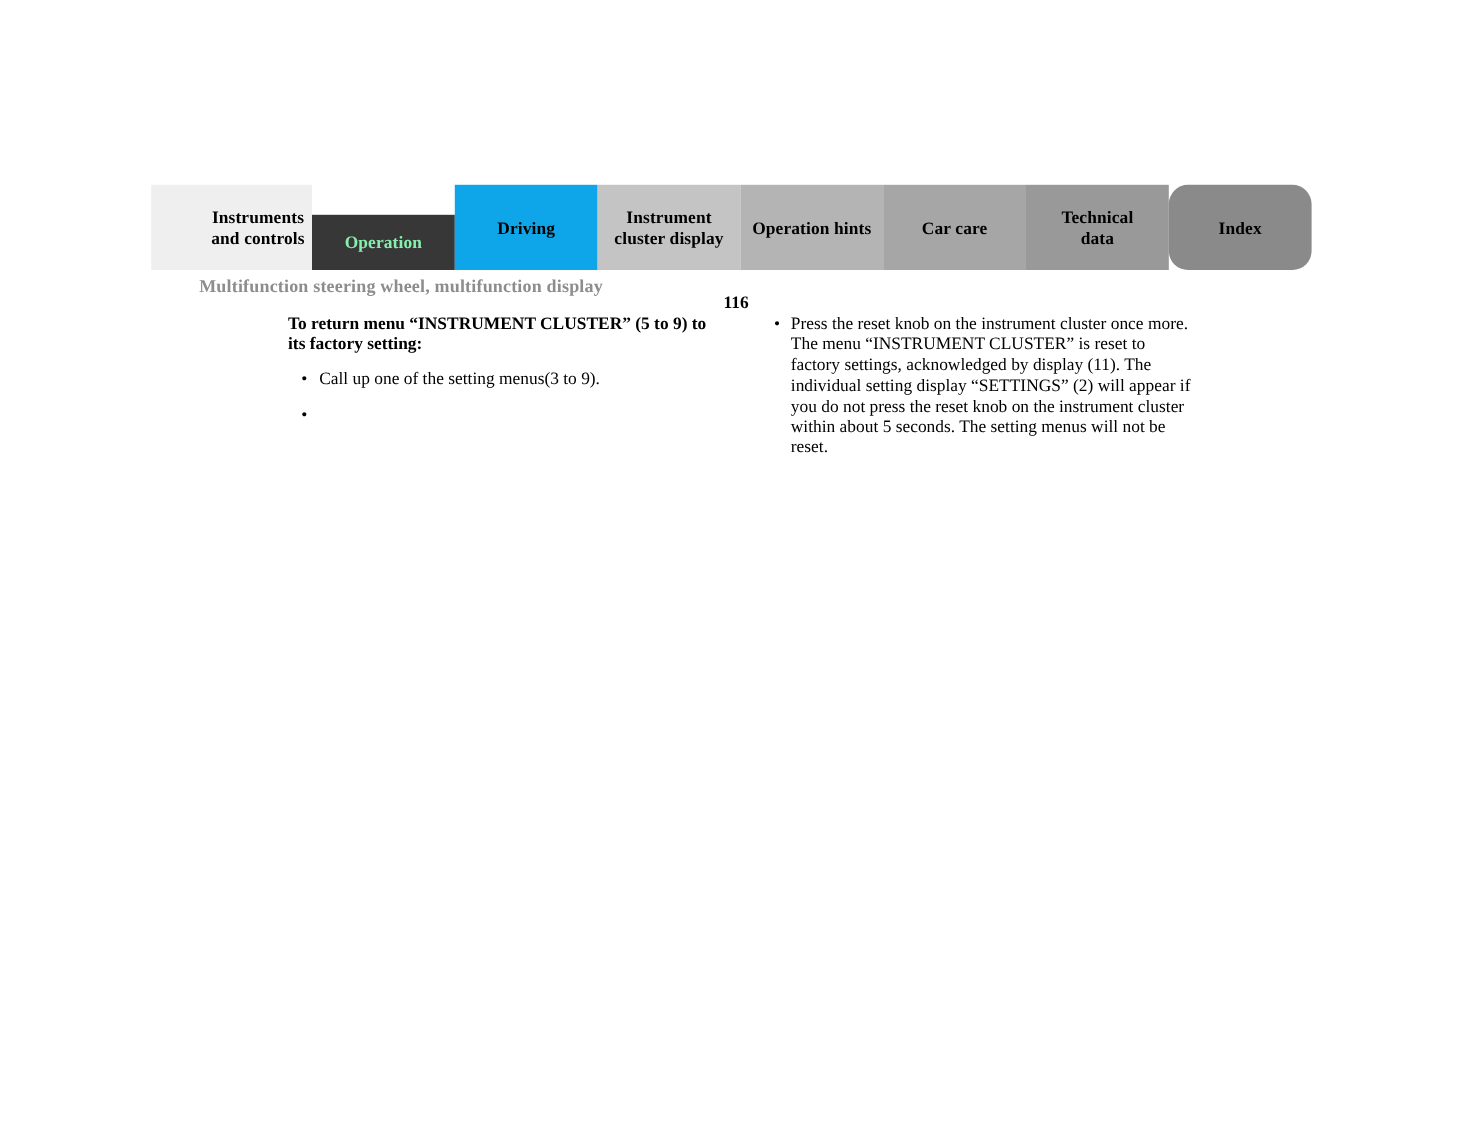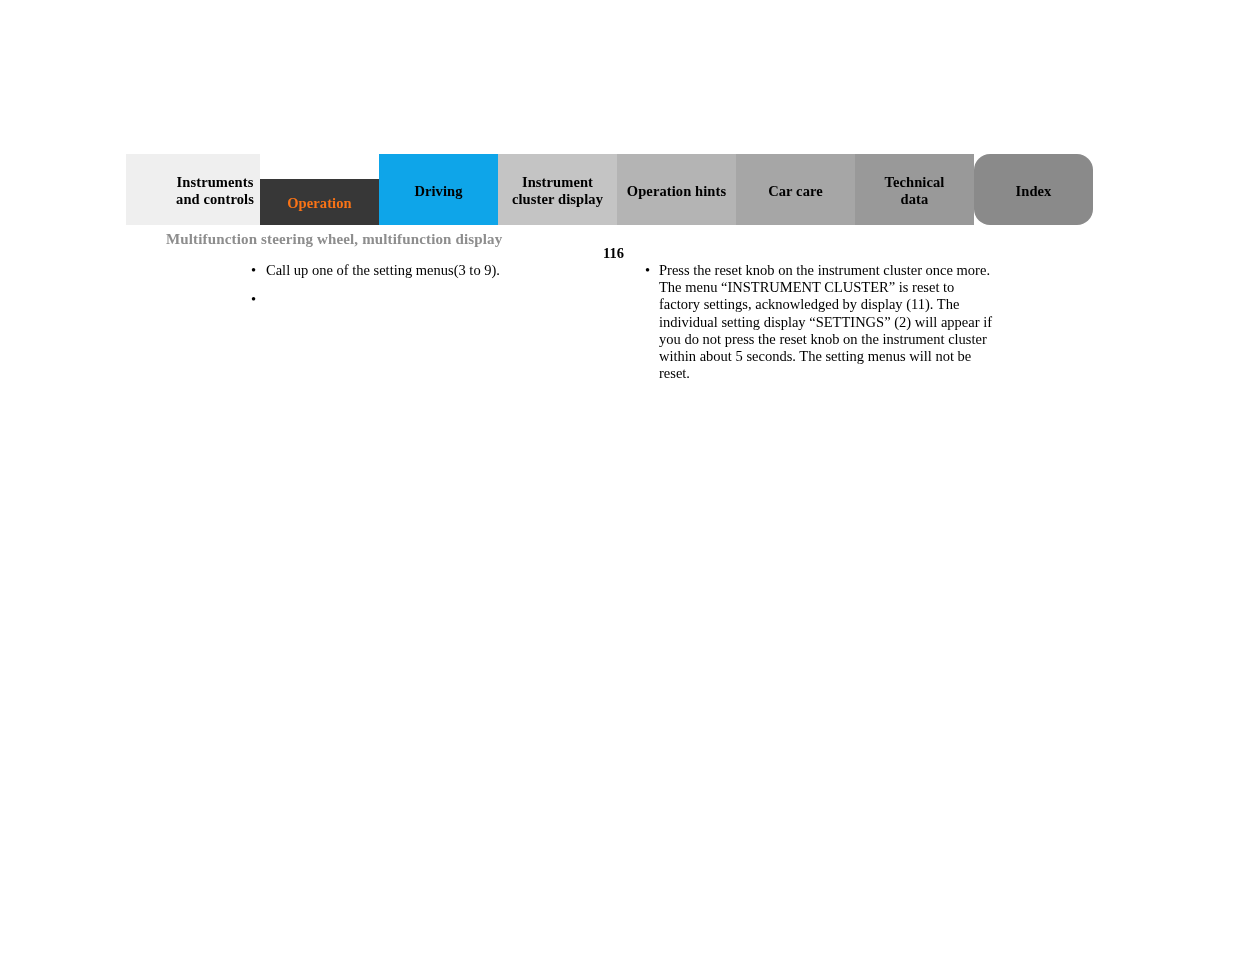--- a/index.html
+++ b/index.html
@@ -35,21 +35,21 @@
     font-size: 14.5px;
     line-height: 17px;
     color: #000000;
     letter-spacing: 0.1px;
     padding-top: 3px;
     box-sizing: border-box;
     user-select: none;
   }
   .tab.tab-first { width: 134px; }
   .tab.tab-std   { width: 119px; }
-  .tab.tab-active { color: #f97316; margin-top: 25px; }
+  .tab.tab-active { color: #86efac; margin-top: 25px; }
   .tab-label-line { display: block; white-space: nowrap; }
 
   
   #running-header {
     position: absolute;
     left: 166px;
     top: 231px;
     width: 942px;
     height: 20px;
   }
@@ -170,20 +170,21 @@
   </div>
 
 <div id="running-header">
   <div id="running-header-title">Multifunction steering wheel, multifunction display</div>
   <div id="page-number">116</div>
 </div>
 
 <div id="content-area">
 
   <div class="column" id="column-left">
+    <div class="section-heading">To return menu “INSTRUMENT CLUSTER” (5 to 9) to its factory setting:</div>
     <ul class="bullet-list" id="left-bullets">
         <li class="bullet-item"><span class="bullet-marker">•</span><span>Call up one of the setting menus(3 to 9).</span></li>
         <li class="bullet-item"><span class="bullet-marker">•</span></li>
       </ul>
   </div>
 
   <div class="column" id="column-right">
     <ul class="bullet-list" id="right-bullets">
         <li class="bullet-item"><span class="bullet-marker">•</span><span>Press the reset knob on the instrument cluster once more. The menu “INSTRUMENT CLUSTER” is reset to factory settings, acknowledged by display (11). The individual setting display “SETTINGS” (2) will appear if you do not press the reset knob on the instrument cluster within about 5 seconds. The setting menus will not be reset.</span></li>
       </ul>

